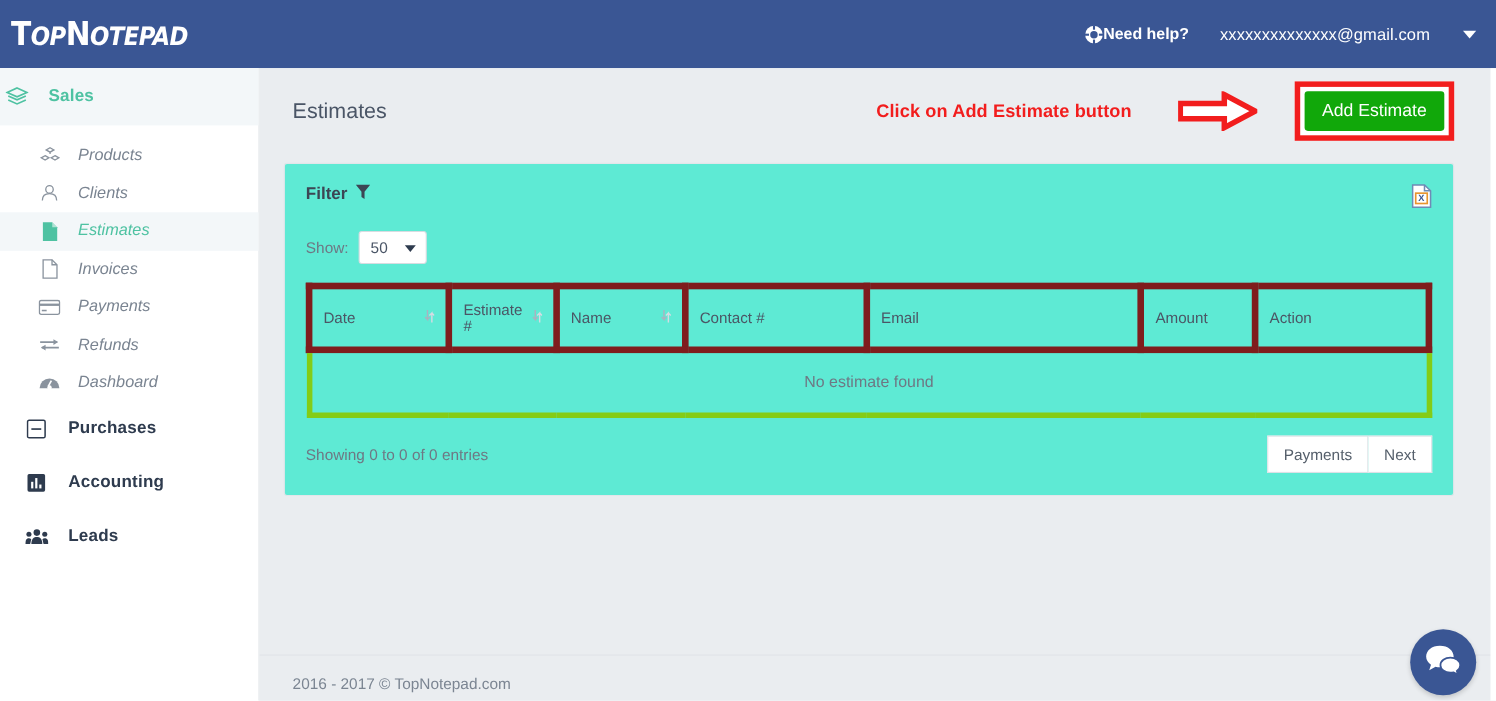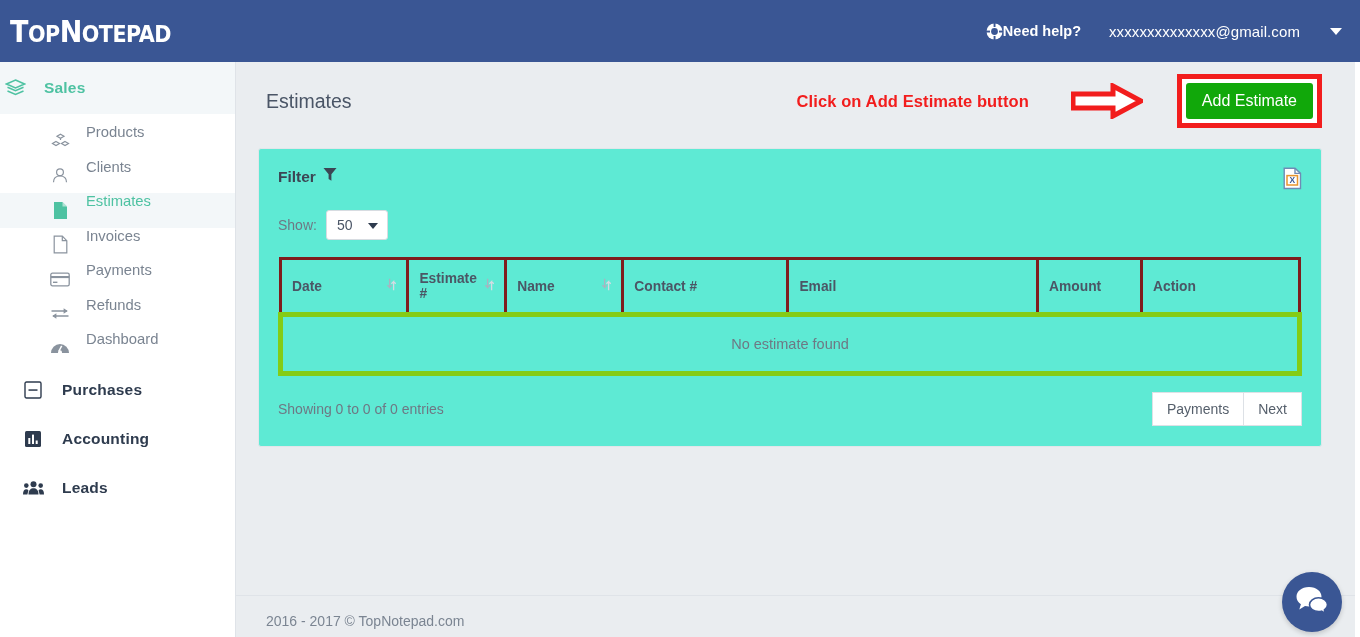--- a/index.html
+++ b/index.html
@@ -22,21 +22,21 @@
   .logo {
     width: 236px; padding-left: 10px;
     color: #ffffff;
     font-size: 30px;
     font-weight: bold;
     font-family: "DejaVu Sans Condensed", "Liberation Sans Narrow", "Liberation Sans", sans-serif;
     letter-spacing: -0.5px;
     white-space: nowrap;
   }
   .logo .cap { font-size: 30px; }
-  .logo .sm  { font-size: 23px; }
+  .logo .sm  { font-size: 23px; font-style: italic; }
 
   .topbar-right {
     margin-left: auto;
     display: flex; align-items: center;
     color: #ffffff;
     height: 62px;
   }
   .need-help {
     display: flex; align-items: center; gap: 0;
     font-size: 14.5px; font-weight: bold;
@@ -82,23 +82,24 @@
     width: 30px; display: flex; align-items: center; justify-content: center;
   }
   .nav-group-head .lbl {
     margin-left: 14px;
     font-size: 15.5px; font-weight: bold;
     color: #4ec2a2;
     letter-spacing: 0.2px;
   }
   .nav-item {
     height: 34.5px;
-    display: flex; 
-    padding-left: 47px;
-    cursor: pointer;
+    display: flex; align-items: center;
+    padding-left: 32px;
+    cursor: pointer;
+    font-style: italic;
   }
   .nav-item .ico {
     width: 26px; display: flex; align-items: center; justify-content: center;
   }
   .nav-item .lbl {
     margin-left: 13px;
     font-size: 14.8px;
     color: #7a8491;
   }
   .nav-item.active { background: #f3f7f9; }
@@ -222,25 +223,25 @@
     border-top: 6px solid #2e3b4e;
   }
 
   table.dt {
     width: 100%;
     border-collapse: collapse;
     margin-top: 17px;
     table-layout: fixed;
   }
   table.dt th {
-    border: 3px solid #7f1d1d;
+    border: 6px solid #7f1d1d;
     text-align: left;
     padding: 11px 10px;
     font-size: 13.8px;
-    font-weight: bold;
+    font-weight: normal;
     color: #4b5665;
     height: 36px;
     vertical-align: middle;
   }
   table.dt th .th-in {
     display: flex; align-items: center; justify-content: space-between;
   }
   table.dt td {
     border: 5px solid #84cc16;
     text-align: center;

